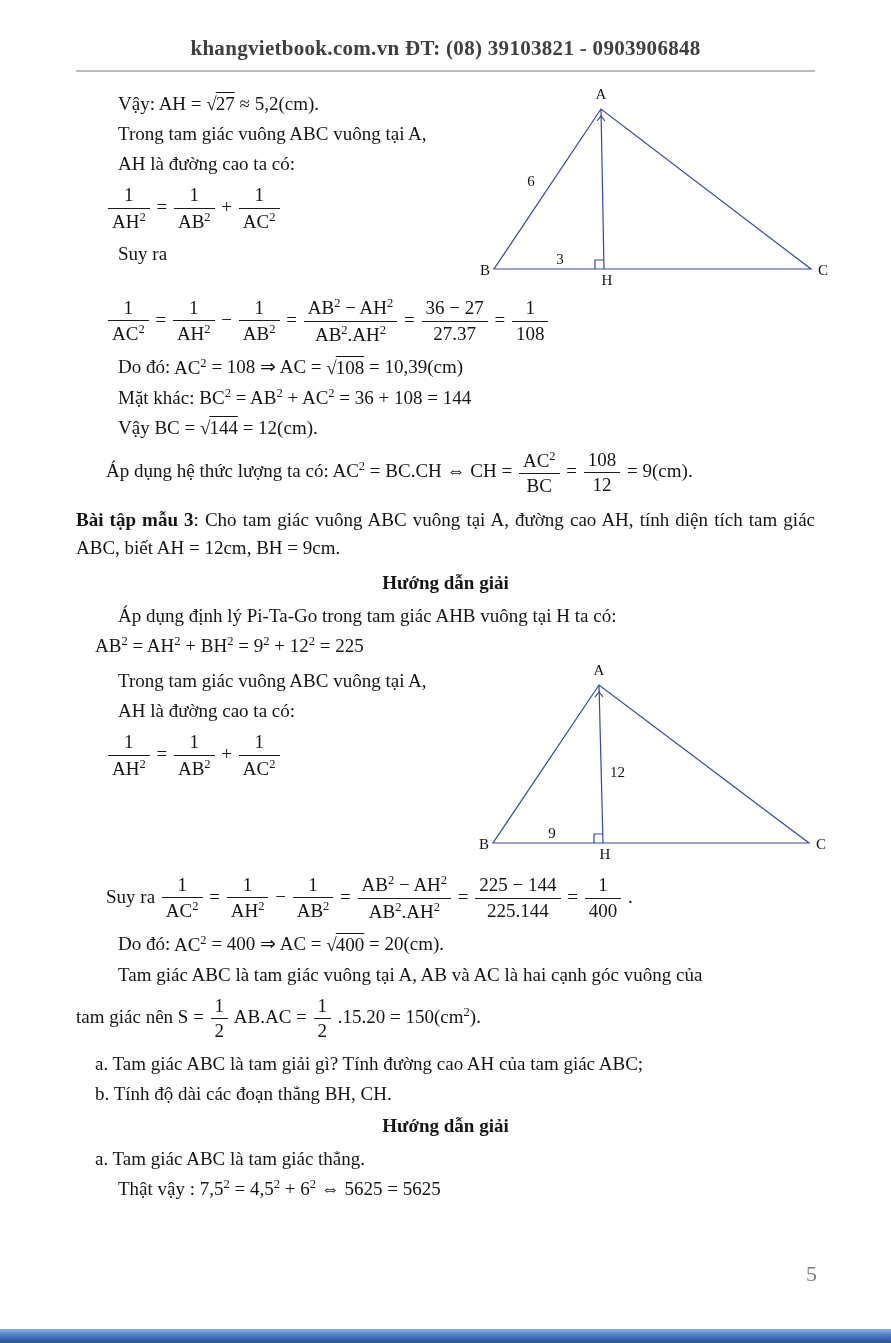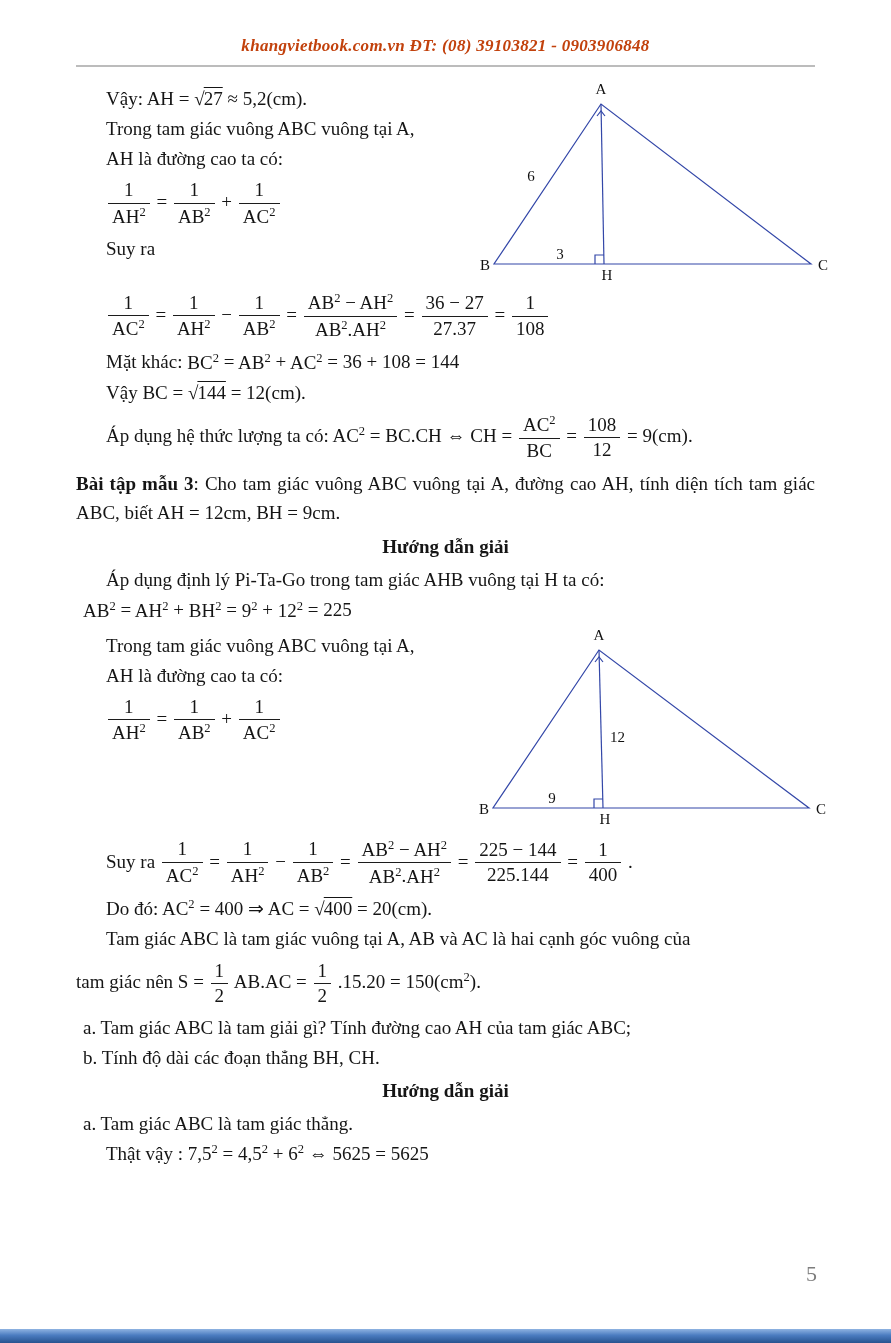--- a/index.html
+++ b/index.html
@@ -4,30 +4,30 @@
 <style>
   * { margin:0; padding:0; box-sizing:border-box; }
   html,body { background:#dedede; }
   .page {
     width:891px; height:1343px; margin:0 auto; background:#ffffff;
     position:relative; overflow:hidden;
     font-family:"Liberation Serif", serif; font-size:19px; color:#151515;
     padding:36px 76px 0 76px;
   }
   .hdr {
-    text-align:center; font-style:italic; font-weight:bold;
-    color:#c2410c; font-size:17px; letter-spacing:.3px;
+    text-align:center; font-weight:bold;
+    color:#404040; font-size:21px; letter-spacing:.3px;
   }
   .hdr-rule { border:none; border-top:2px solid #bcbcbc; margin:9px 0 14px 0; }
 
   .row { display:flex; align-items:flex-start; }
   .col-text { flex:0 0 400px; }
   .col-fig { flex:1 1 auto; display:flex; justify-content:flex-end; }
 
-  .ln { margin:5px 0; line-height:1.32; }
+  .ln { margin:5px 12px; line-height:1.32; }
   .fr { margin:8px 0; white-space:nowrap; }
   .ind { padding-left:30px; }
   .ind-sm { padding-left:7px; }
   .para { text-align:justify; line-height:1.5; margin:6px 0; }
   .bold { font-weight:bold; }
   .heading { font-weight:bold; text-align:center; margin:9px 0; }
 
   .frac { display:inline-block; vertical-align:middle; text-align:center; margin:0 2px; line-height:1.18; }
   .frac .num { display:block; border-bottom:1.4px solid #1c1c1c; padding:0 4px 1px 4px; }
   .frac .den { display:block; padding:1px 4px 0 4px; }
@@ -77,20 +77,21 @@
           <text x="342" y="189" text-anchor="start">C</text>
           <text x="131" y="199" text-anchor="middle">H</text>
           <text x="55" y="100" text-anchor="middle">6</text>
           <text x="84" y="178" text-anchor="middle">3</text>
         </g>
       </svg>
     </div>
   </div>
 
   <div class="ln ind fr"><span class="frac"><span class="num">1</span><span class="den"><span class="msup">AC<sup>2</sup></span></span></span> = <span class="frac"><span class="num">1</span><span class="den"><span class="msup">AH<sup>2</sup></span></span></span> − <span class="frac"><span class="num">1</span><span class="den"><span class="msup">AB<sup>2</sup></span></span></span> = <span class="frac"><span class="num"><span class="msup">AB<sup>2</sup></span> − <span class="msup">AH<sup>2</sup></span></span><span class="den"><span class="msup">AB<sup>2</sup></span>.<span class="msup">AH<sup>2</sup></span></span></span> = <span class="frac"><span class="num">36 − 27</span><span class="den">27.37</span></span> = <span class="frac"><span class="num">1</span><span class="den">108</span></span></div>
+  <div class="ln ind">Do đó: <span class="msup">AC<sup>2</sup></span> = 108 ⇒ AC = <span class="sqrt"><span class="rsign">√</span><span class="rad">108</span></span> = 10,39(cm)</div>
   <div class="ln ind">Mặt khác: <span class="msup">BC<sup>2</sup></span> = <span class="msup">AB<sup>2</sup></span> + <span class="msup">AC<sup>2</sup></span> = 36 + 108 = 144</div>
   <div class="ln ind">Vậy BC = <span class="sqrt"><span class="rsign">√</span><span class="rad">144</span></span> = 12(cm).</div>
   <div class="ln ind fr">Áp dụng hệ thức lượng ta có: <span class="msup">AC<sup>2</sup></span> = BC.CH ⇔ CH = <span class="frac"><span class="num"><span class="msup">AC<sup>2</sup></span></span><span class="den">BC</span></span> = <span class="frac"><span class="num">108</span><span class="den">12</span></span> = 9(cm).</div>
 
   <div class="para"><span class="bold">Bài tập mẫu 3</span>: Cho tam giác vuông ABC vuông tại A, đường cao AH, tính diện tích tam giác ABC, biết AH = 12cm, BH = 9cm.</div>
   <div class="heading">Hướng dẫn giải</div>
 
   <div class="ln ind">Áp dụng định lý Pi-Ta-Go trong tam giác AHB vuông tại H ta có:</div>
   <div class="ln ind-sm"><span class="msup">AB<sup>2</sup></span> = <span class="msup">AH<sup>2</sup></span> + <span class="msup">BH<sup>2</sup></span> = <span class="msup">9<sup>2</sup></span> + <span class="msup">12<sup>2</sup></span> = 225</div>
 

